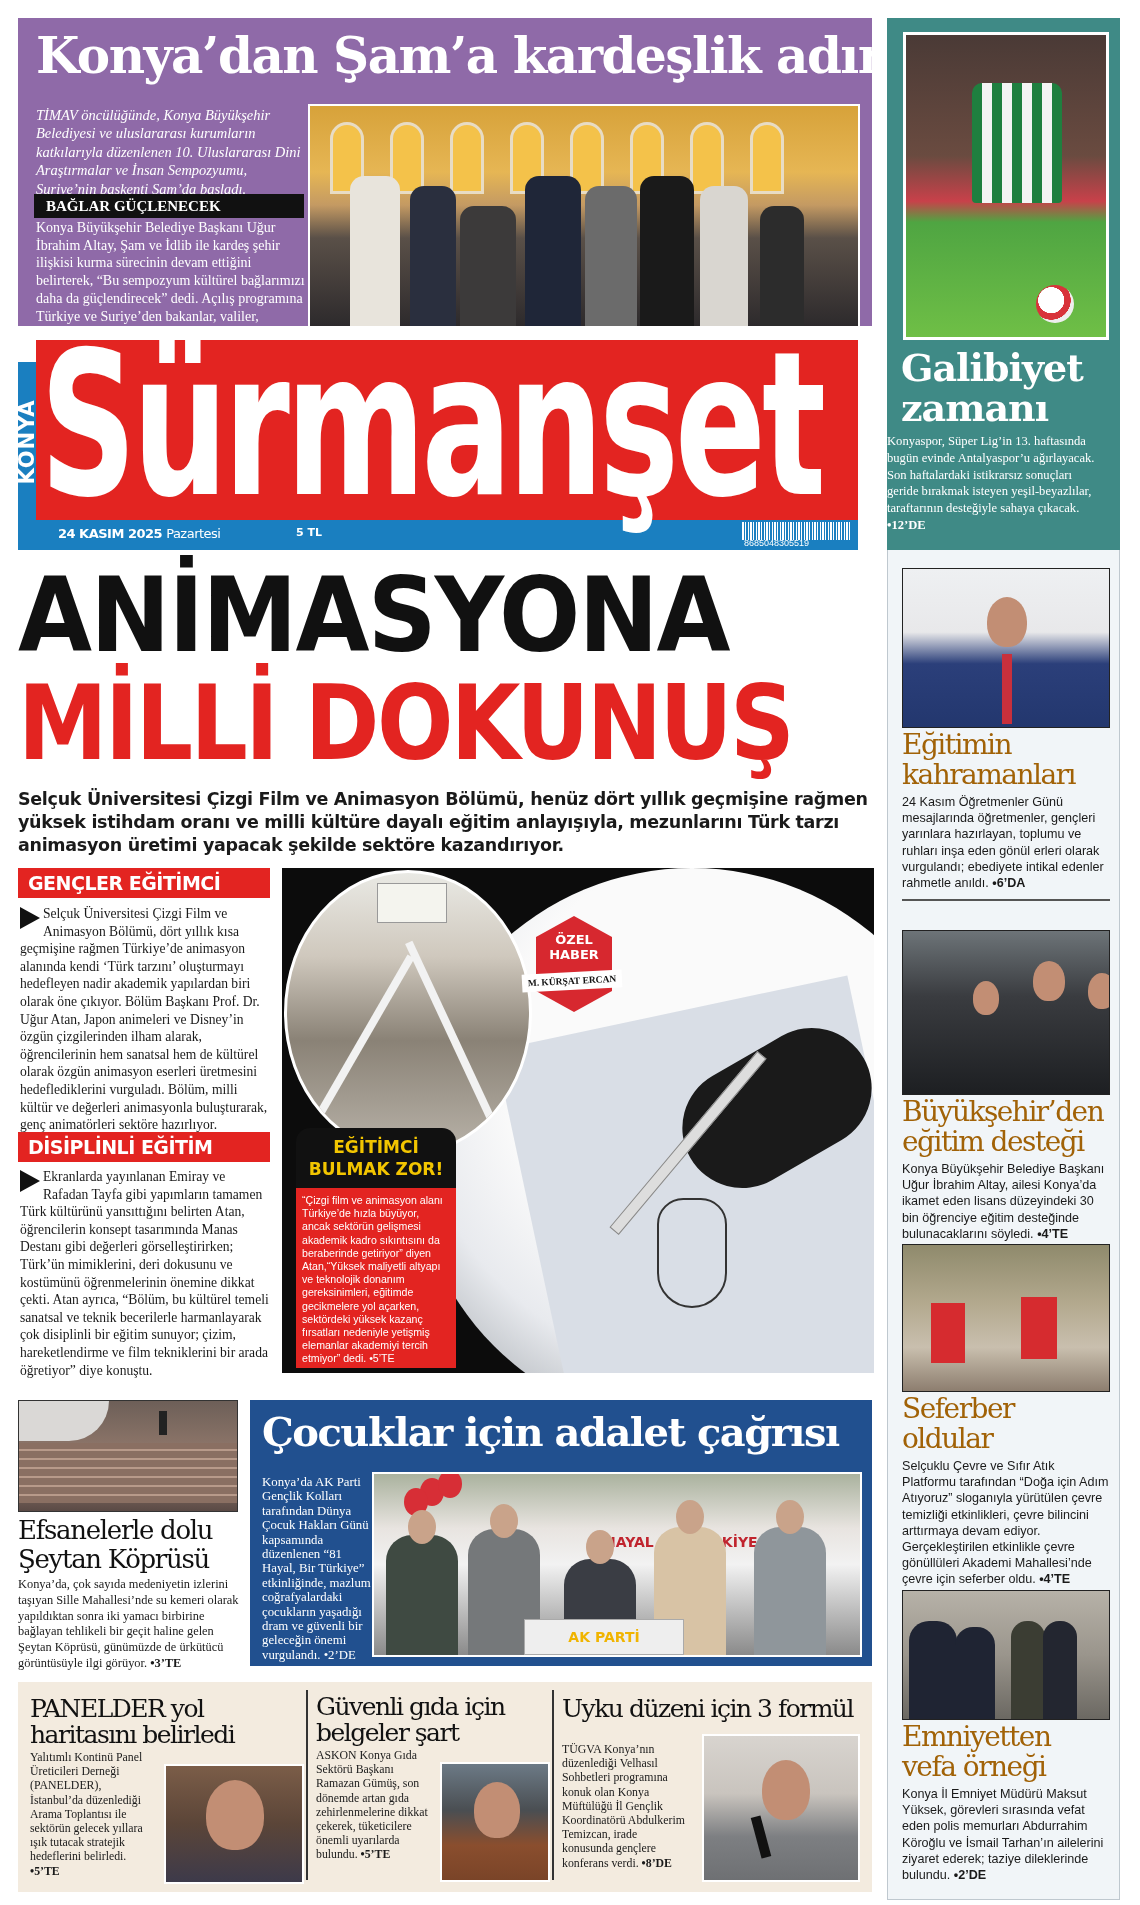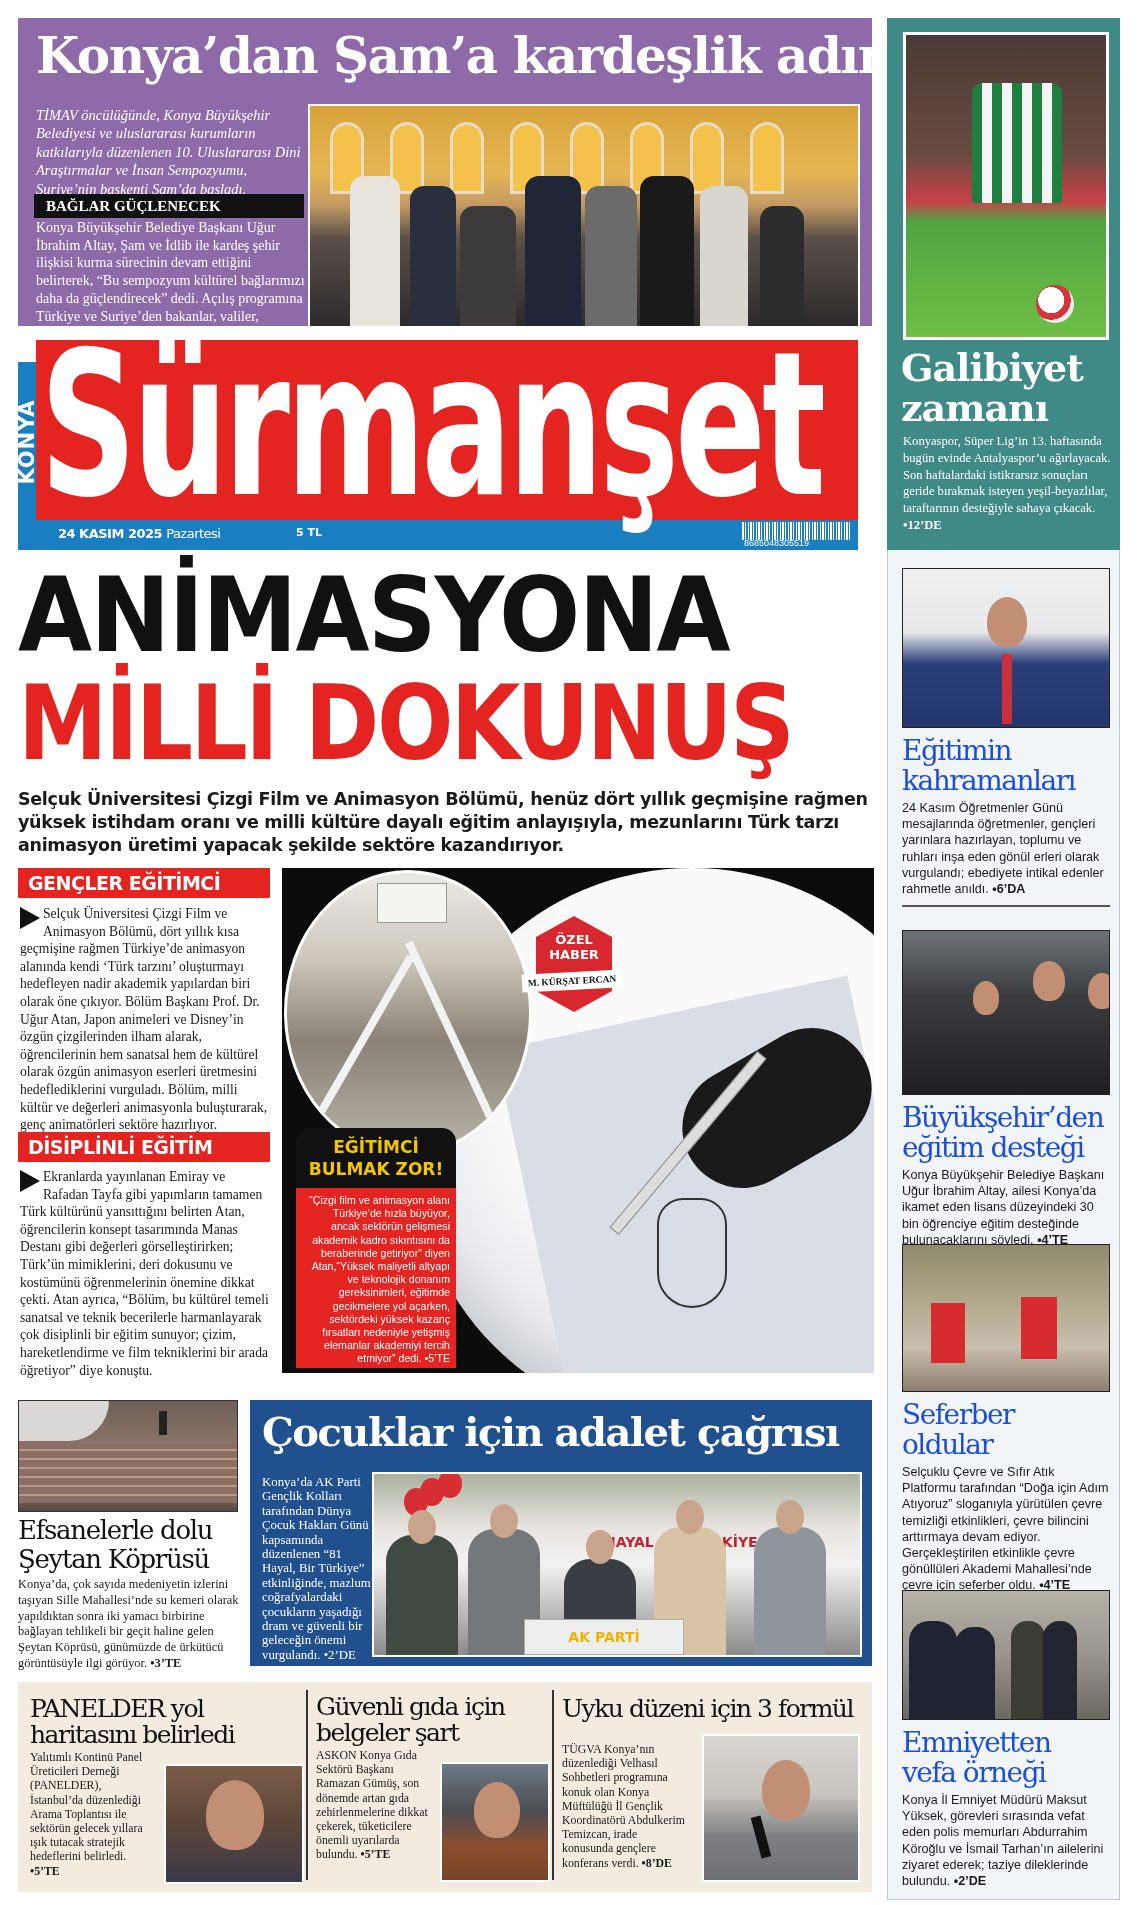--- a/index.html
+++ b/index.html
@@ -30,27 +30,27 @@
   .barcode { left: 742px; top: 522px; width: 110px; height: 18px; background: repeating-linear-gradient(90deg, #fff 0 2px, transparent 2px 3px, #fff 3px 4px, transparent 4px 6px, #fff 6px 7px, transparent 7px 8px); }
   .barcode-num { left: 744px; top: 538px; font-family: "Liberation Sans", sans-serif; font-size: 9px; color: #fff; }
 
   
   .teal { left: 887px; top: 18px; width: 233px; height: 532px; background: #3f8a86; }
   .teal-photo { position: absolute; left: 16px; top: 14px; width: 206px; height: 308px; border: 3px solid #fff;
     background: linear-gradient(180deg, #4a3a36 0%, #6a4b40 40%, #c8414a 55%, #4fa542 62%, #6fbf46 100%); overflow: hidden; }
   .kit { position: absolute; left: 66px; top: 48px; width: 90px; height: 120px; background: repeating-linear-gradient(90deg, #1f7f3f 0 10px, #f4f4f4 10px 20px); border-radius: 10px 10px 4px 4px; }
   .ball { position: absolute; left: 130px; top: 250px; width: 38px; height: 38px; border-radius: 50%; background: radial-gradient(circle at 40% 40%, #fff 0 40%, #d8333a 41% 60%, #eee 61%); }
   .teal-title { position: absolute; left: 14px; top: 330px; font-family: "DejaVu Serif", serif; font-weight: bold; font-size: 38px; line-height: 40px; color: #fff; letter-spacing: -1px; }
-  .teal-body { position: absolute; left: 16px; top: 415px; width: 208px; font-family: "Liberation Serif", serif; font-size: 12.6px; line-height: 16.8px; color: #fff; }
+  .teal-body { position: absolute; left: 0; top: 415px; width: 208px; font-family: "Liberation Serif", serif; font-size: 12.6px; line-height: 16.8px; color: #fff; }
 
   
   .side { left: 887px; top: 550px; width: 233px; height: 1350px; background: #f1f5f8; border: 1px solid #bfc8cf; border-top: none; }
   .side-item { position: absolute; left: 14px; width: 208px; }
   .side-photo { width: 208px; border: 1px solid #222; overflow: hidden; position: relative; }
-  .side-title { font-family: "DejaVu Serif", serif; font-size: 28px; line-height: 30px; color: #1d4ed8; letter-spacing: -1.5px; margin-top: 8px; }
+  .side-title { font-family: "DejaVu Serif", serif; font-size: 28px; line-height: 30px; color: #a16207; letter-spacing: -1.5px; margin-top: 2px; }
   .side-body { font-family: Liberation Sans, sans-serif; font-size: 12.6px; line-height: 16.2px; color: #1a1a1a; margin-top: 4px; }
   .side-rule { height: 2px; background: #555; margin-top: 8px; }
   .ref { font-weight: bold; }
 
   
   .headline-1 { left: 18px; top: 560px; width: 856px; font-family: "DejaVu Sans", sans-serif; font-weight: bold; font-size: 104px; line-height: 110px; color: #111; letter-spacing: -2px; white-space: nowrap; transform: scaleX(0.92); transform-origin: left top; }
   .headline-2 { left: 18px; top: 668px; width: 856px; font-family: "DejaVu Sans", sans-serif; font-weight: bold; font-size: 104px; line-height: 110px; color: #e32421; letter-spacing: -3px; white-space: nowrap; transform: scaleX(0.865); transform-origin: left top; }
   .dek { left: 18px; top: 788px; width: 858px; font-family: "DejaVu Sans", sans-serif; font-weight: bold; font-size: 17.5px; line-height: 23px; color: #1a1a1a; letter-spacing: -0.3px; }
 
   
@@ -67,21 +67,21 @@
   .sketch { position: absolute; left: 375px; top: 330px; width: 70px; height: 110px; border: 2px solid #333; border-radius: 30px 30px 40px 40px; }
   .inset-circle { position: absolute; left: 2px; top: 2px; width: 248px; height: 285px; border-radius: 50%; border: 3px solid #fff;
     background: linear-gradient(180deg, #e9e9e4 0%, #cfc8bd 30%, #8a8276 60%, #b8b2a8 100%); overflow: hidden; }
   .desk { position: absolute; width: 8px; height: 200px; background: #f2f2f2; transform: rotate(30deg); }
   .ozel { position: absolute; left: 248px; top: 48px; width: 86px; height: 96px; }
   .ozel .hex { position: absolute; left: 6px; top: 0; width: 76px; height: 96px; background: #d7282f; clip-path: polygon(50% 0, 100% 22%, 100% 78%, 50% 100%, 0 78%, 0 22%); }
   .ozel .t { position: absolute; left: 0; top: 16px; width: 88px; text-align: center; font-family: "DejaVu Sans", sans-serif; font-weight: bold; font-size: 13px; line-height: 15px; color: #fff; }
   .ozel .by { position: absolute; left: -8px; top: 56px; width: 100px; height: 18px; background: #fff; text-align: center; font-family: "Liberation Serif", serif; font-weight: bold; font-size: 9.5px; line-height: 18px; color: #111; transform: rotate(-3deg); white-space: nowrap; }
   .quote-box { position: absolute; left: 14px; top: 260px; width: 160px; height: 240px; }
   .quote-box .qh { height: 60px; background: #111; color: #f2c500; font-family: "DejaVu Sans", sans-serif; font-weight: bold; font-size: 17px; line-height: 22px; text-align: center; padding-top: 8px; border-radius: 14px 14px 0 0; }
-  .quote-box .qb { background: #e32421; color: #fff; font-family: "Liberation Sans", sans-serif; font-size: 10.6px; line-height: 13.2px; text-align: right; padding: 6px 6px; height: 180px; }
+  .quote-box .qb { background: #e32421; color: #fff; font-family: "Liberation Sans", sans-serif; font-size: 10.6px; line-height: 13.2px; text-align: left; padding: 6px 6px; height: 180px; }
 
   
   .seytan { left: 18px; top: 1400px; width: 222px; }
   .seytan-photo { width: 220px; height: 112px; border: 1px solid #333; background: linear-gradient(180deg, #6d5f58 0%, #8b7468 40%, #a38274 60%, #5a4a45 100%); position: relative; overflow: hidden; }
   .seytan-photo .bridge { position: absolute; left: 0; top: 42px; width: 220px; height: 60px; background: repeating-linear-gradient(0deg, #8a6f62 0 7px, #b89a8a 7px 9px); }
   .seytan-photo .snow { position: absolute; left: 0; top: 0; width: 90px; height: 40px; background: #dad8d6; border-radius: 0 0 40px 0; }
   .seytan-title { font-family: "DejaVu Serif", serif; font-size: 26px; line-height: 29px; color: #111; letter-spacing: -1.3px; margin-top: 4px; }
   .seytan-body { font-family: "Liberation Serif", serif; font-size: 12.4px; line-height: 15.8px; color: #1a1a1a; margin-top: 3px; }
 
   

